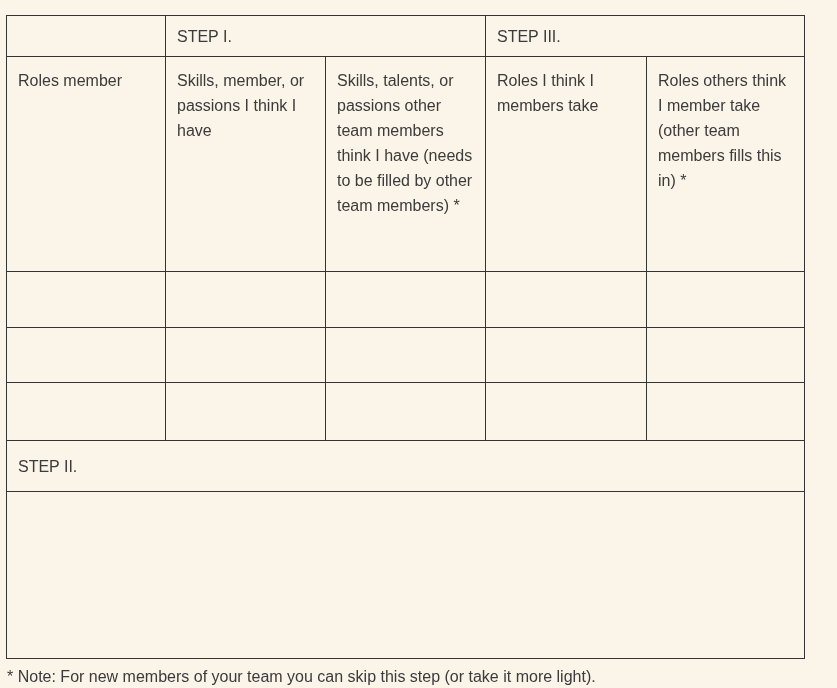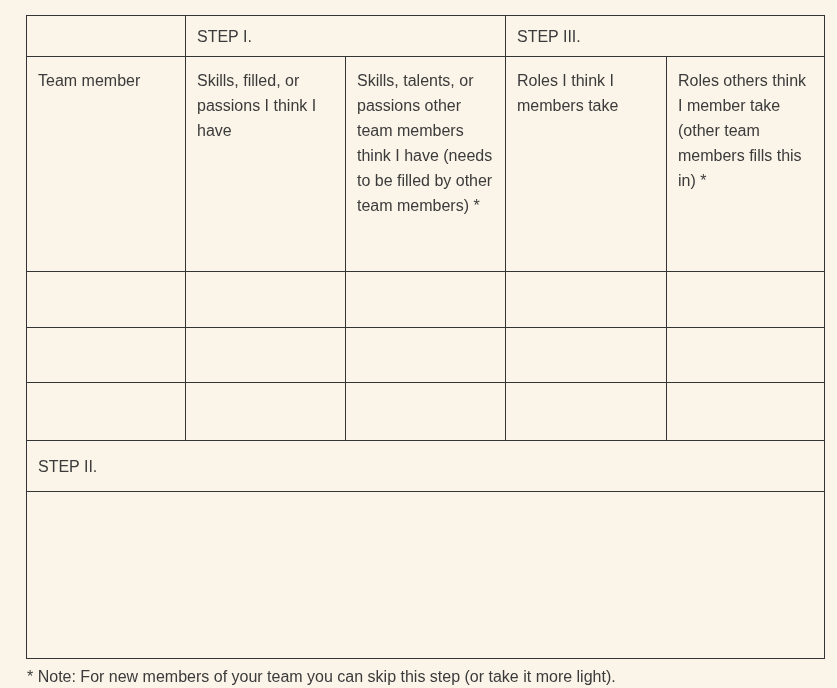--- a/index.html
+++ b/index.html
@@ -8,21 +8,21 @@
     height: 688px;
     background: #FBF4E8;
     font-family: "Liberation Sans", "DejaVu Sans", sans-serif;
     color: #3B3B3B;
     overflow: hidden;
   }
   .sheet {
     position: relative;
     width: 837px;
     height: 688px;
-    padding: 15px 18px 0 26px;
+    padding: 15px 18px 0 6px;
     border-radius: 11px;
   }
   table.worksheet {
     width: 798px;
     table-layout: fixed;
     border-collapse: collapse;
   }
   table.worksheet td {
     border: 1px solid #343434;
     font-size: 16px;
@@ -75,22 +75,22 @@
     </colgroup>
 
     <tbody>
         <tr class="step-band">
       <td></td>
       <td colspan="2">STEP I.</td>
       <td colspan="2">STEP III.</td>
     </tr>
 
     <tr class="col-headers">
-      <td>Team member</td>
-      <td>Skills, filled, or passions I think I have</td>
+      <td>Roles member</td>
+      <td>Skills, member, or passions I think I have</td>
       <td>Skills, talents, or passions other team members think I have (needs to be filled by other team members) *</td>
       <td>Roles I think I members take</td>
       <td>Roles others think I member take (other team members fills this in) *</td>
     </tr>
 
     <tr class="entry-row">
       <td></td>
       <td></td>
       <td></td>
       <td></td>

